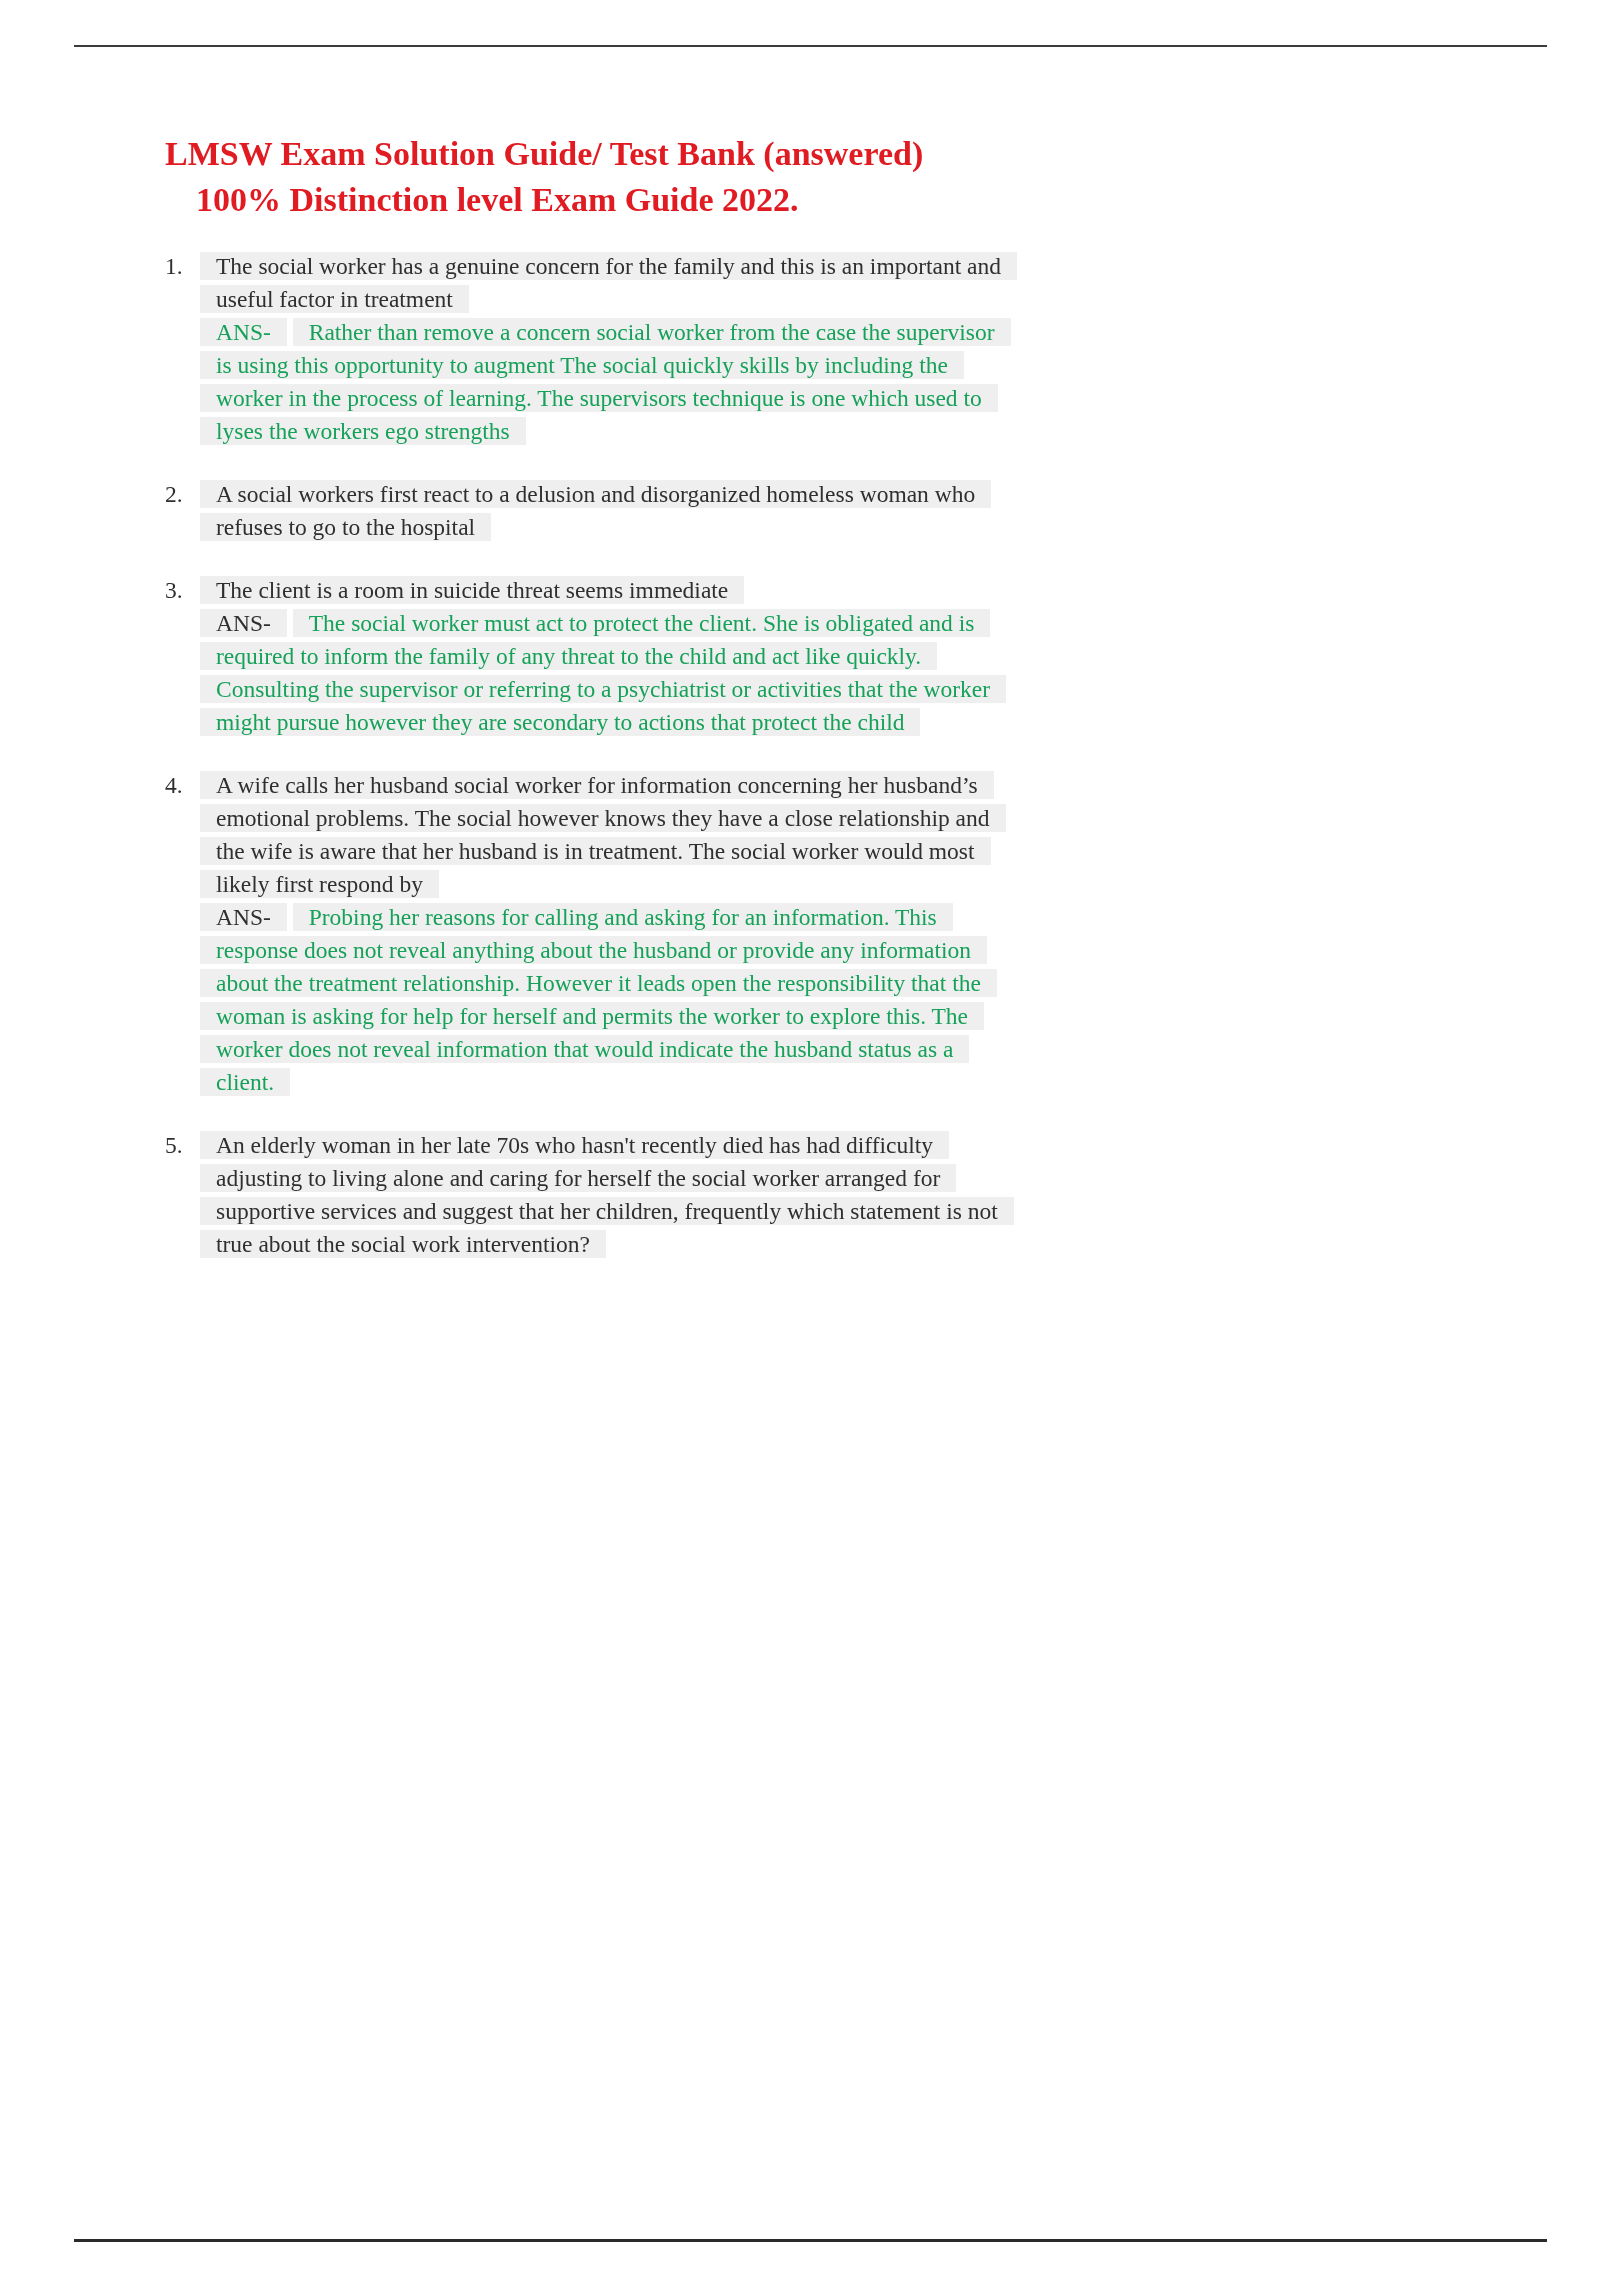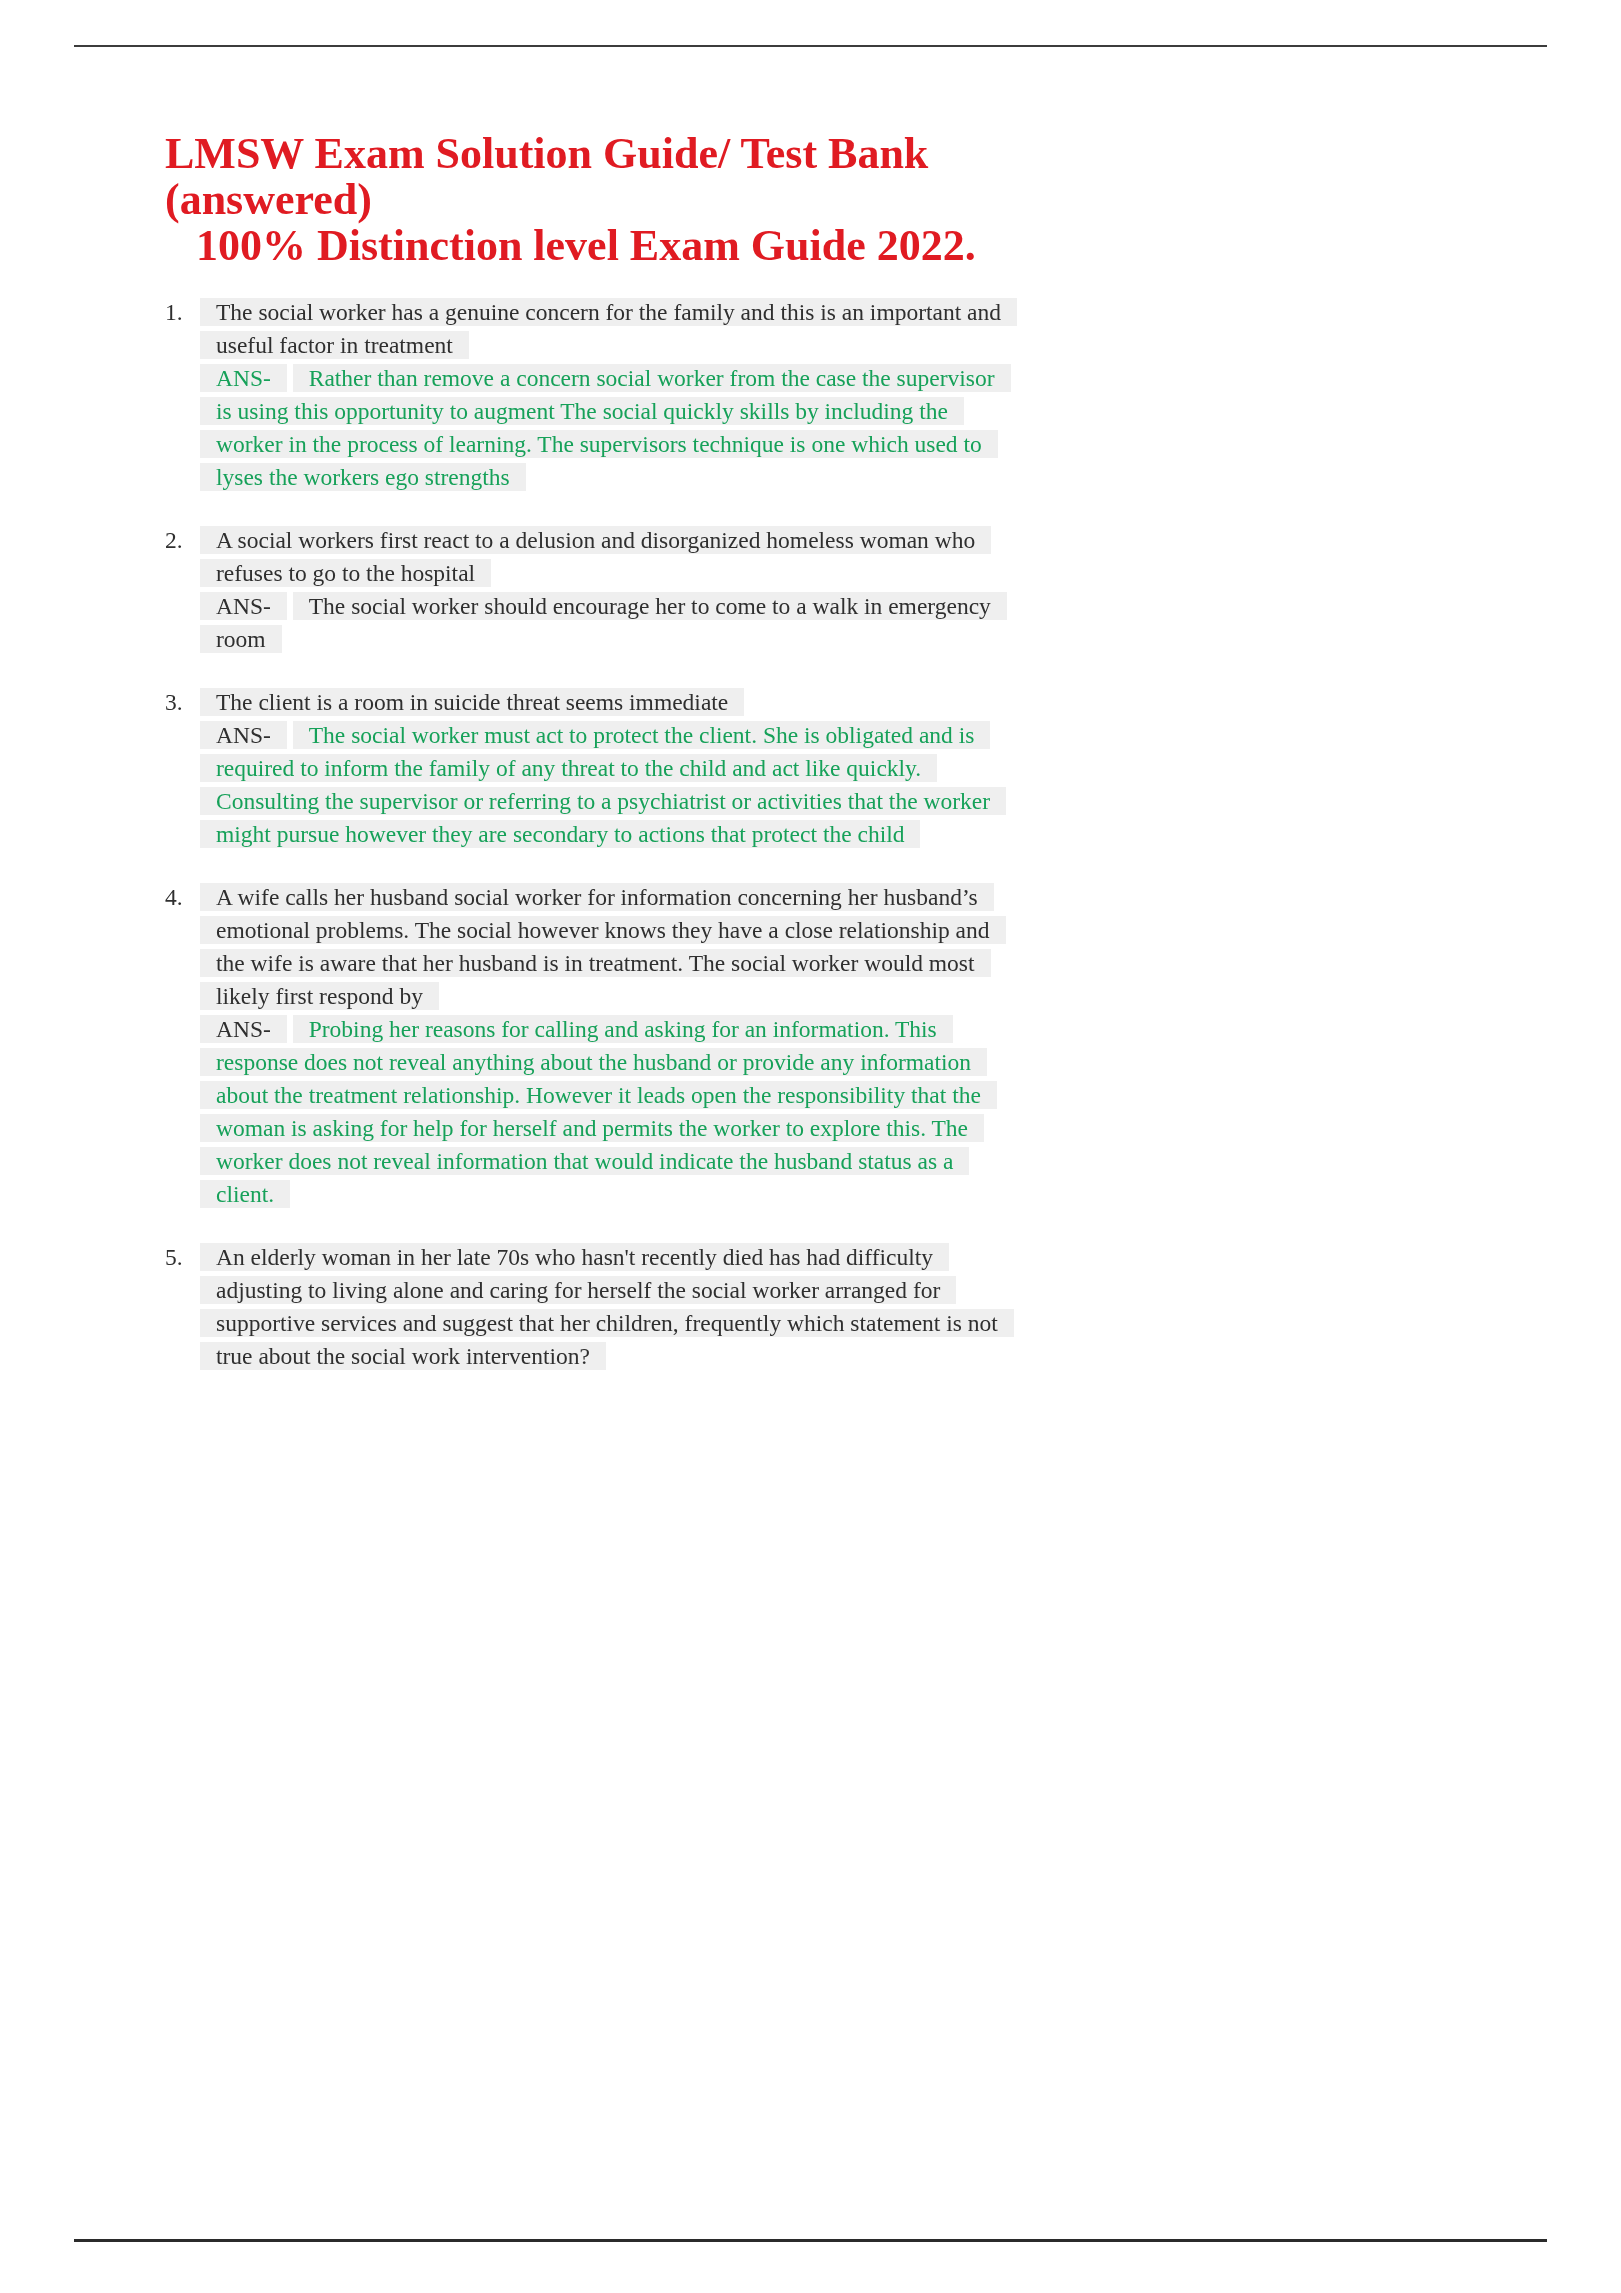--- a/index.html
+++ b/index.html
@@ -21,21 +21,21 @@
   .rule{
     position:absolute;left:74px;width:1473px;background:var(--rule);
   }
   .rule.top{top:45px;height:2px;}
   .rule.bottom{top:2239px;height:2.9px;background:#2b2b2b;}
   .content{
     position:absolute;left:165px;top:131px;width:839px;
   }
   h1{
     margin:0 0 27.4px 0;
-    font-size:44px;
+    font-size:34px;
     line-height:46px;
     font-weight:bold;
     color:var(--title_red);
   }
   h1 .t2{display:block;padding-left:31px;}
   .questions{margin:0;padding:0;list-style:none;}
   .question{
     display:flex;
     margin-bottom:30px;
     font-size:23.5px;
@@ -74,21 +74,20 @@
       <div class="q-body">
         <div class="q-text"><span class="hl">The social worker has a genuine concern for the family and this is an important and useful factor in treatment</span></div>
         <div class="a-text"><span class="hl" data-style="green">ANS-</span> <span class="hl" data-style="green">Rather than remove a concern social worker from the case the supervisor is using this opportunity to augment The social quickly skills by including the worker in the process of learning. The supervisors technique is one which used to lyses the workers ego strengths</span></div>
       </div>
     </div>
 
     <div class="question">
       <span class="q-num">2.</span>
       <div class="q-body">
         <div class="q-text"><span class="hl">A social workers first react to a delusion and disorganized homeless woman who refuses to go to the hospital</span></div>
-        <div class="a-text"><span class="hl" data-style="dark">ANS-</span> <span class="hl" data-style="dark">The social worker should encourage her to come to a walk in emergency room</span></div>
       </div>
     </div>
 
     <div class="question">
       <span class="q-num">3.</span>
       <div class="q-body">
         <div class="q-text"><span class="hl">The client is a room in suicide threat seems immediate</span></div>
         <div class="a-text"><span class="hl" data-style="dark">ANS-</span> <span class="hl" data-style="green">The social worker must act to protect the client. She is obligated and is required to inform the family of any threat to the child and act like quickly. Consulting the supervisor or referring to a psychiatrist or activities that the worker might pursue however they are secondary to actions that protect the child</span></div>
       </div>
     </div>

